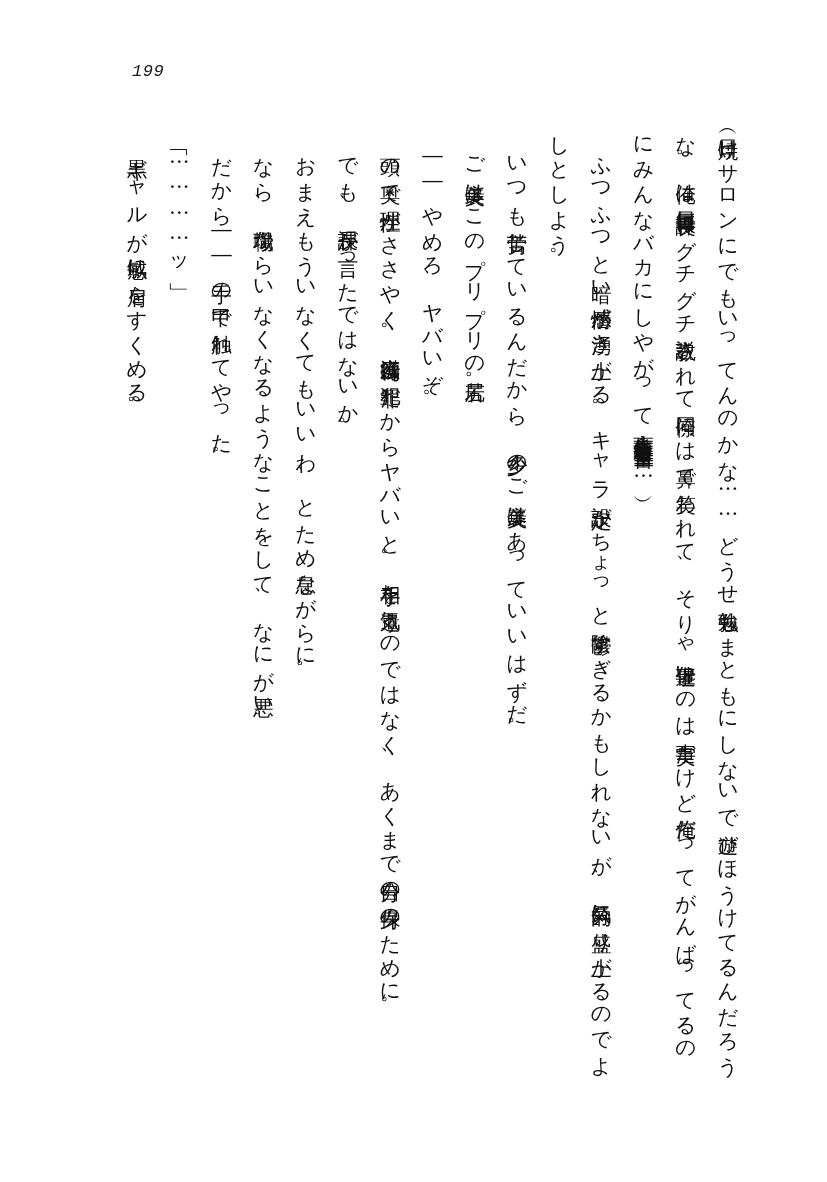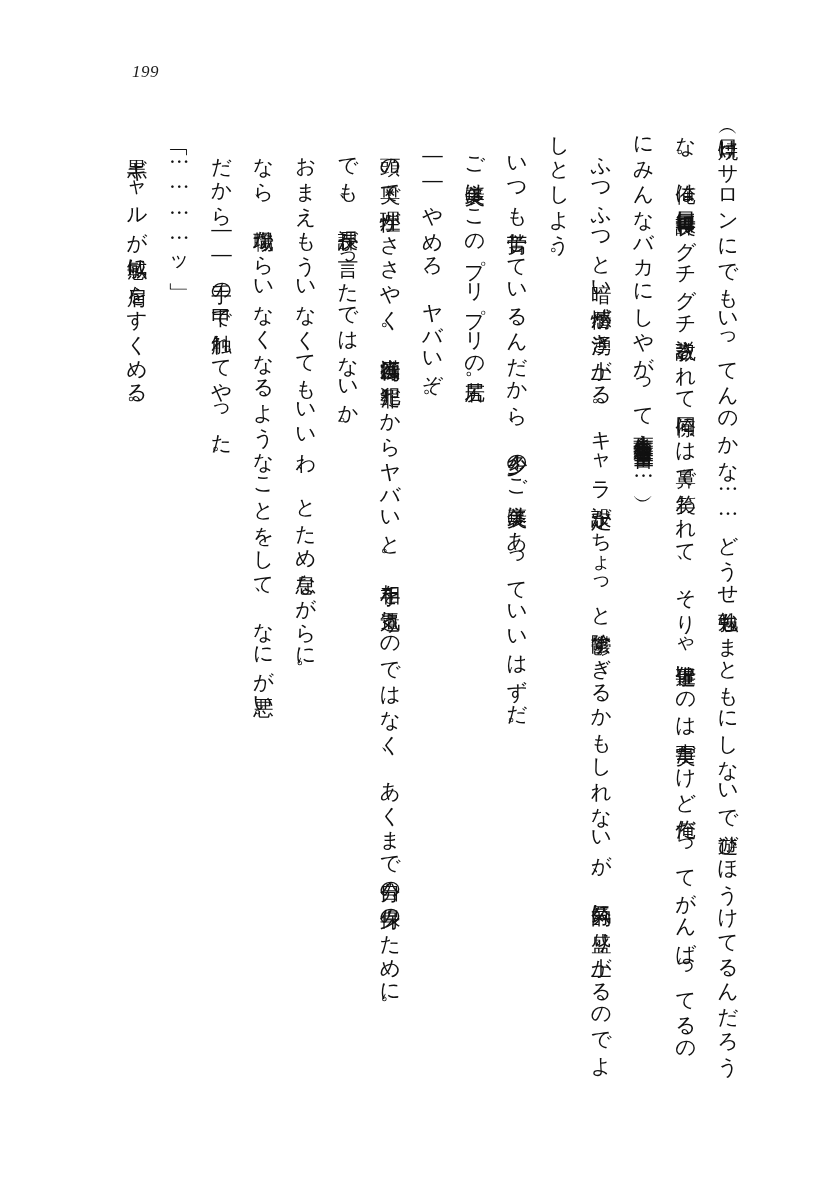--- a/index.html
+++ b/index.html
@@ -18,21 +18,21 @@
     background: #ffffff;
     overflow: hidden;
     box-sizing: border-box;
   }
   .page-number {
     position: absolute;
     top: 62px;
     left: 132px;
     font-size: 17px;
     font-style: italic;
-    font-family: Liberation Serif, serif;
+    font-family: Liberation Mono, monospace;
     color: #1a1a1a;
     letter-spacing: 0.5px;
   }
   .text-body {
     position: absolute;
     top: 122px;
     right: 78px;
     height: 950px;
     width: 660px;
     writing-mode: vertical-rl;

